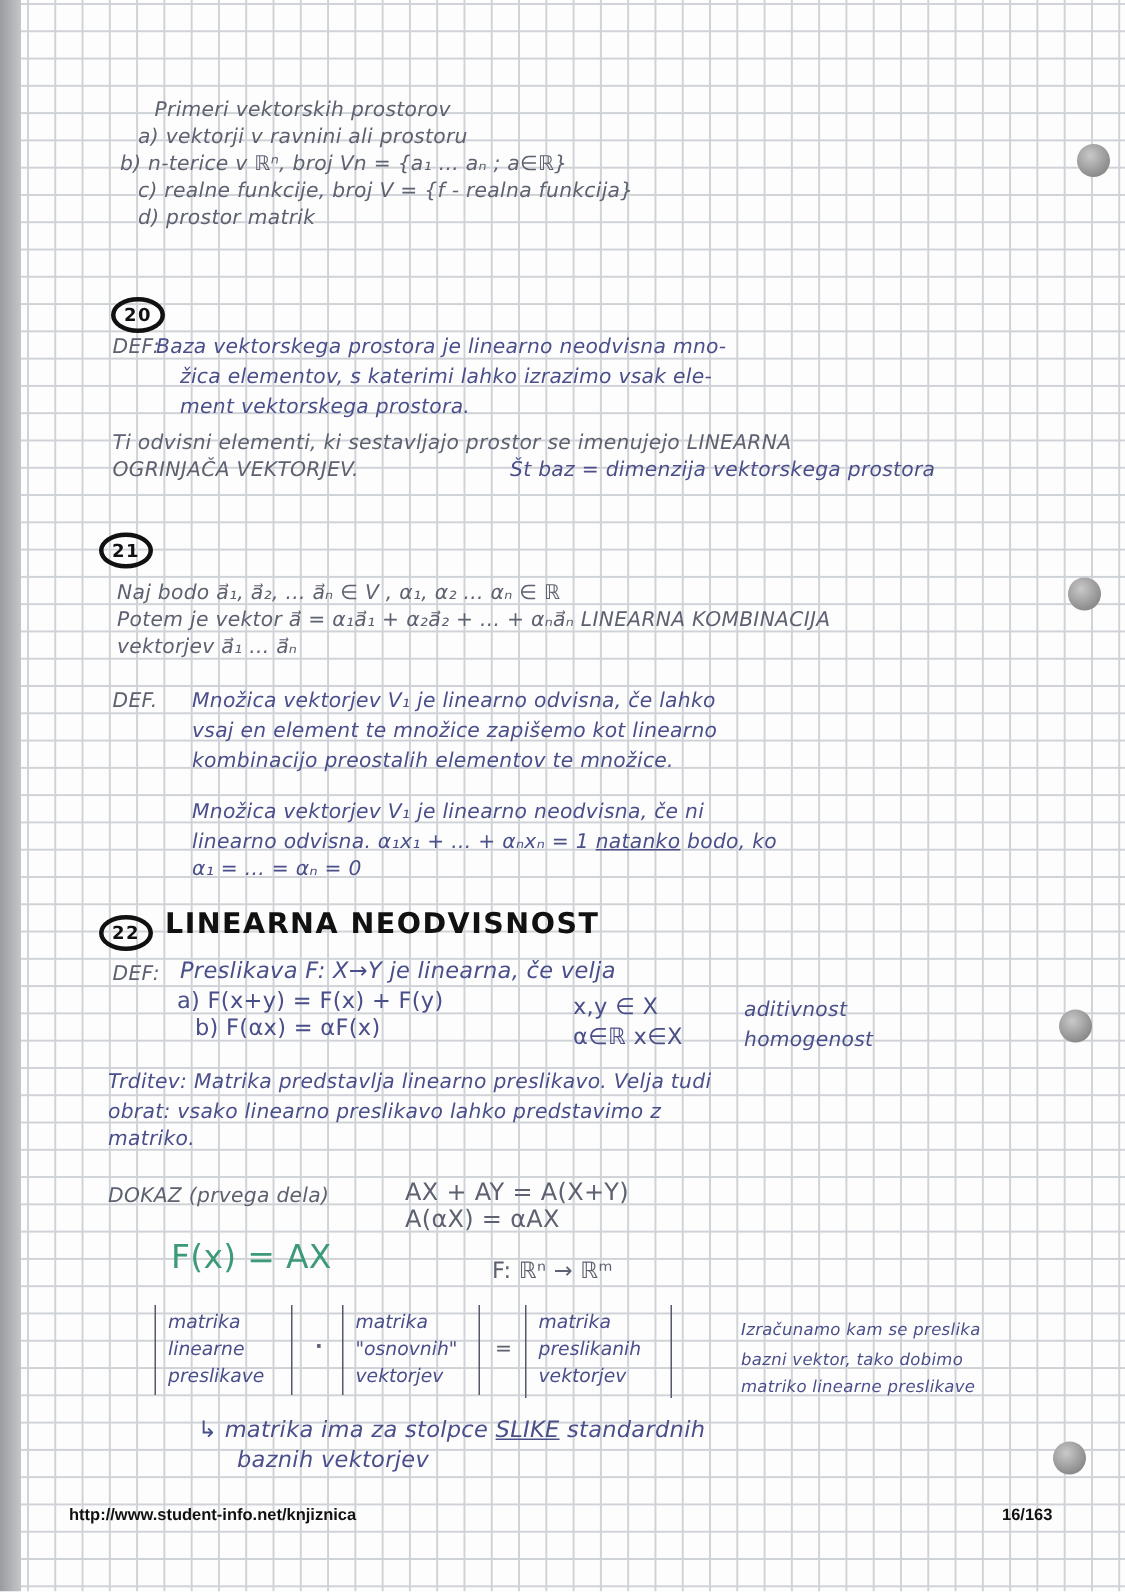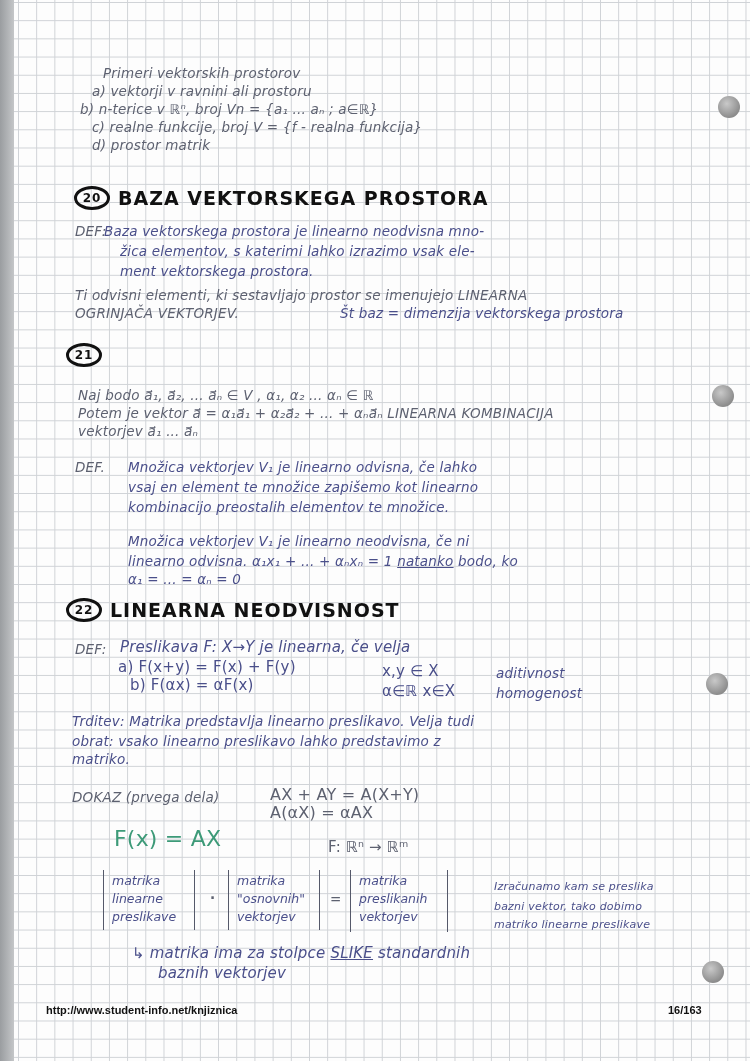--- a/index.html
+++ b/index.html
@@ -33,21 +33,21 @@
     .hw.gray { color: #5d6170; }
     .hw.green { color: #3d9a78; font-style: normal; font-size: 22px; }
     .heading {
       position: absolute; color: #111; font-family: "DejaVu Sans", sans-serif;
       font-weight: bold; font-size: 19px; letter-spacing: 1px; white-space: nowrap;
       display: flex; align-items: center; gap: 8px;
     }
     .badge {
       display: inline-flex; align-items: center; justify-content: center;
       width: 36px; height: 24px; border-radius: 50%; border: 3px solid #111;
-      font-size: 12px; font-weight: bold; box-sizing: border-box;
+      font-size: 12px; font-weight: bold; box-sizing: border-box; margin-top: 12px;
     }
     .math { font-style: normal; font-family: "DejaVu Sans", sans-serif; }
     .bracket-box {
       position: absolute; border-left: 1.5px solid #55596a; border-right: 1.5px solid #55596a;
       padding: 2px 8px; box-sizing: border-box;
     }
     .bracket-box::before, .bracket-box::after { content: ""; }
     .bb-line { display: block; color: #4a4f8a; font-style: italic; font-size: 12.5px; line-height: 18px; white-space: nowrap; }
     .small { font-size: 11px; }
     .footer {
@@ -68,21 +68,20 @@
 <div class="hole" style="left:702px; top:961px;"></div>
 
 <div class="hw gray" style="left:103px; top:64px;">Primeri vektorskih prostorov</div>
 <div class="hw gray" style="left:92px; top:82px;">a) vektorji v ravnini ali prostoru</div>
 <div class="hw gray" style="left:80px; top:100px;">b) n-terice v ℝⁿ, broj Vn = {a₁ ... aₙ ; a∈ℝ}</div>
 <div class="hw gray" style="left:92px; top:118px;">c) realne funkcije, broj V = {f - realna funkcija}</div>
 <div class="hw gray" style="left:92px; top:136px;">d) prostor matrik</div>
 
 <div class="heading" style="left:74px; top:186px;">
   <span class="badge">20</span>
-  <span>BAZA VEKTORSKEGA PROSTORA</span>
 </div>
 <div class="hw gray" style="left:75px; top:222px;">DEF:</div>
 <div class="hw" style="left:104px; top:222px;">Baza vektorskega prostora je linearno neodvisna mno-</div>
 <div class="hw" style="left:120px; top:242px;">žica elementov, s katerimi lahko izrazimo vsak ele-</div>
 <div class="hw" style="left:120px; top:262px;">ment vektorskega prostora.</div>
 <div class="hw gray" style="left:75px; top:286px;">Ti odvisni elementi, ki sestavljajo prostor se imenujejo LINEARNA</div>
 <div class="hw gray" style="left:75px; top:304px;">OGRINJAČA VEKTORJEV.</div>
 <div class="hw" style="left:340px; top:304px;">Št baz = dimenzija vektorskega prostora</div>
 
 <div class="heading" style="left:66px; top:343px;">

